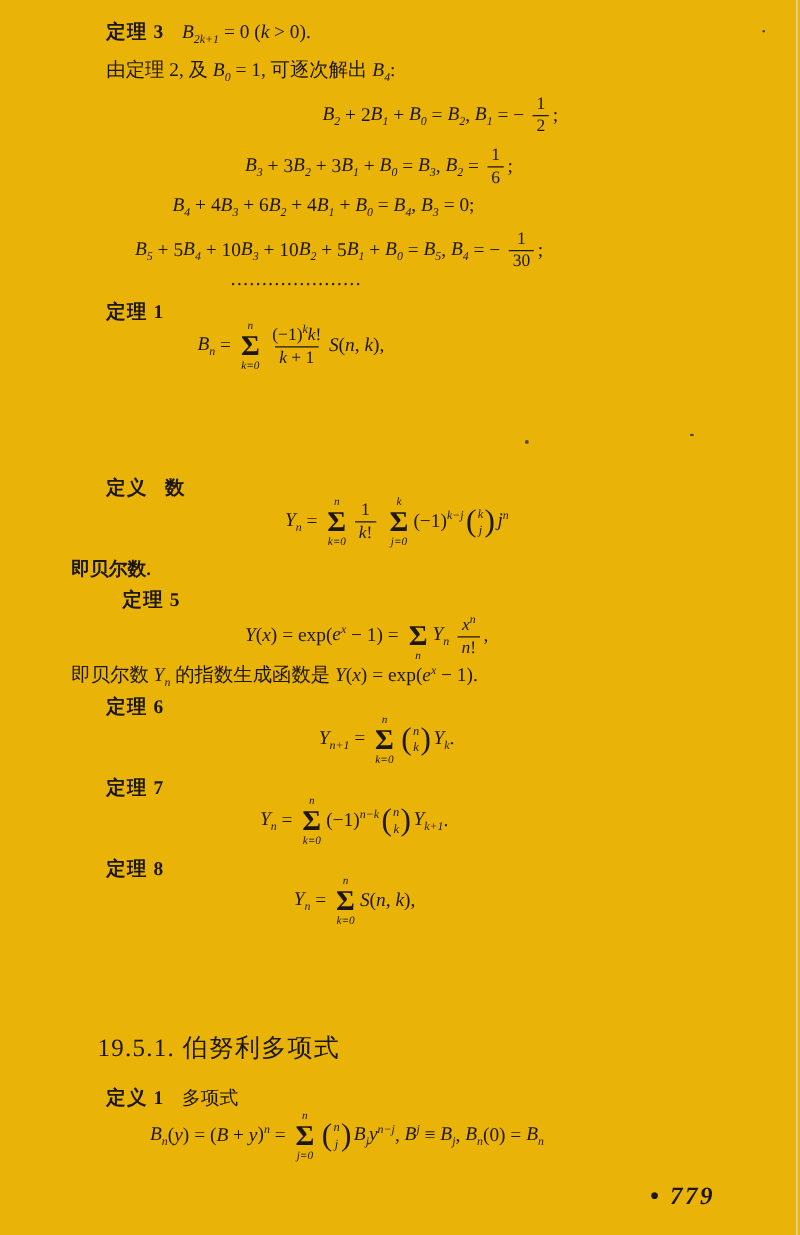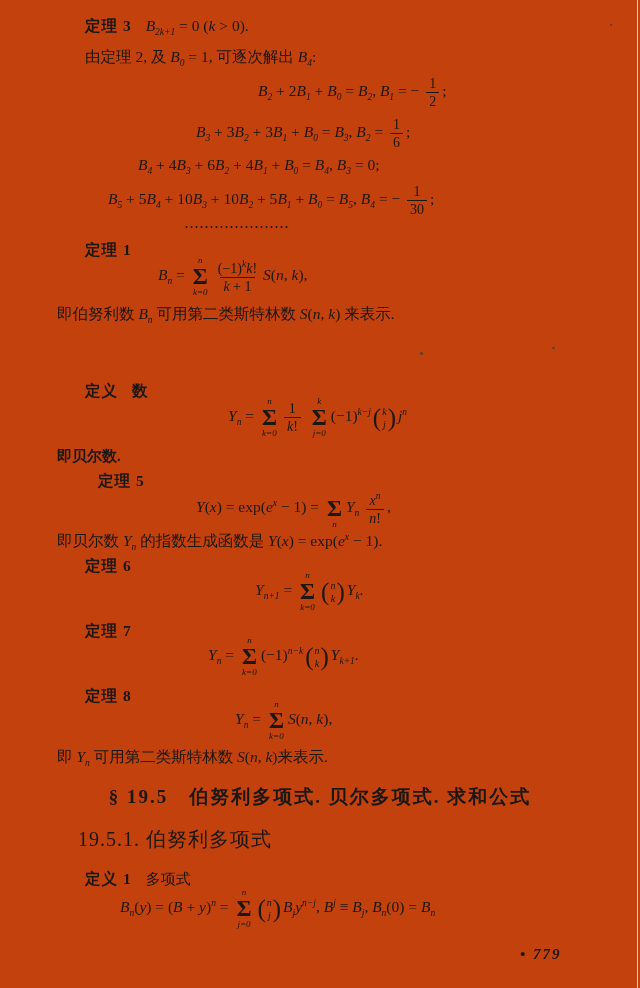--- a/index.html
+++ b/index.html
@@ -1,17 +1,17 @@
 <!DOCTYPE html>
 <html><head>
 <meta charset="utf-8">
 <style>
   html,body{margin:0;padding:0;}
   body{width:640px;height:988px;background:#ffffff;}
-  .page{position:relative;width:640px;height:988px;background:#c2410c;overflow:hidden;
+  .page{position:relative;width:640px;height:988px;background:#eab308;overflow:hidden;
         font-family:"Liberation Serif","DejaVu Serif",serif;color:#1c1712;text-decoration:underline;}
   .line{position:absolute;white-space:nowrap;line-height:1.25;}
   .cjk{font-size:15px;}
   .lab{font-weight:bold;font-size:15.5px;letter-spacing:1px;}
   .math{font-size:15.5px;}
   .gap{display:inline-block;width:14px;}
   .mt{}
   .mi{font-style:italic;}
   sub.msub{font-size:9.5px;font-style:italic;vertical-align:-4px;}
   sup.msup{font-size:9.5px;font-style:italic;vertical-align:6px;}
@@ -23,21 +23,21 @@
          margin:0 3px;line-height:1.1;font-size:14px;}
   .mfrac .num{padding:0 3px 1px;}
   .mfrac .den{border-top:1.4px solid #1c1712;padding:1px 3px 0;}
   .mbinom{display:inline-flex;align-items:center;vertical-align:middle;margin:0 2px;line-height:1;}
   .mbinom .bp{font-size:25px;font-weight:400;line-height:1;}
   .mbinom .bcol{display:inline-flex;flex-direction:column;align-items:center;font-size:10px;
                 font-style:italic;line-height:1.3;margin:0 1px;}
   .h-sub{font-size:20px;letter-spacing:1px;}
   .h-main{font-size:19px;font-weight:bold;letter-spacing:2px;}
   .dots{font-size:12px;font-weight:bold;letter-spacing:2px;}
-  .pageno{font-size:15px;font-weight:bold;font-style:italic;letter-spacing:2px;}
+  .pageno{font-size:20px;font-weight:bold;font-style:italic;letter-spacing:2px;}
   .edge{position:absolute;top:0;right:2px;width:1px;height:100%;background:#e0dbd2;}
   .speck{position:absolute;background:#4a443c;border-radius:50%;}
 </style>
 </head>
 <body>
 
 <div class="page">
 
   <div class="edge"></div>
   <div class="speck" style="left:420px;top:352px;width:3px;height:3px;"></div>
@@ -68,21 +68,20 @@
 
   <div class="line lab" style="top:240px;left:85px;">定理 1</div>
   <div class="line math" style="top:256px;left:158px;"><span class="tok"><span class="mi">B</span><sub class="msub">n</sub></span><span class="mt"> = </span><span class="msum">
         <span class="slim">n</span>
         <span class="sig">Σ</span>
         <span class="slim">k=0</span>
       </span><span class="mfrac">
         <span class="num"><span class="mt">(−1)</span><span class="tok"><sup class="msup">k</sup></span><span class="mi">k</span><span class="mt">!</span></span>
         <span class="den"><span class="mi">k</span><span class="mt"> + 1</span></span>
       </span><span class="mi">S</span><span class="mt">(</span><span class="mi">n</span><span class="mt">, </span><span class="mi">k</span><span class="mt">),</span></div>
-  <div class="line math cjk" style="top:304px;left:57px;"><span class="mt">即伯努利数 </span><span class="tok"><span class="mi">B</span><sub class="msub">n</sub></span><span class="mt"> 可用第二类斯特林数 </span><span class="mi">S</span><span class="mt">(</span><span class="mi">n</span><span class="mt">, </span><span class="mi">k</span><span class="mt">) 来表示.</span></div>
 
 
   <div class="line" style="top:381px;left:85px;">
     <span class="lab">定义</span><span class="gap"></span><span class="lab">数</span>
   </div>
   <div class="line math" style="top:397px;left:228px;"><span class="tok"><span class="mi">Y</span><sub class="msub">n</sub></span><span class="mt"> = </span><span class="msum">
         <span class="slim">n</span>
         <span class="sig">Σ</span>
         <span class="slim">k=0</span>
       </span><span class="mfrac">
@@ -140,23 +139,21 @@
         </span>
         <span class="bp">)</span>
       </span><span class="tok"><span class="mi">Y</span><sub class="msub">k+1</sub></span><span class="mt">.</span></div>
 
   <div class="line lab" style="top:686px;left:85px;">定理 8</div>
   <div class="line math" style="top:700px;left:235px;"><span class="tok"><span class="mi">Y</span><sub class="msub">n</sub></span><span class="mt"> = </span><span class="msum">
         <span class="slim">n</span>
         <span class="sig">Σ</span>
         <span class="slim">k=0</span>
       </span><span class="mi">S</span><span class="mt">(</span><span class="mi">n</span><span class="mt">, </span><span class="mi">k</span><span class="mt">),</span></div>
-  <div class="line math cjk" style="top:747px;left:57px;"><span class="mt">即 </span><span class="tok"><span class="mi">Y</span><sub class="msub">n</sub></span><span class="mt"> 可用第二类斯特林数 </span><span class="mi">S</span><span class="mt">(</span><span class="mi">n</span><span class="mt">, </span><span class="mi">k</span><span class="mt">)来表示.</span></div>
 
-  <div class="line h-main" style="top:785px;left:0;width:640px;text-align:center;">§ 19.5　伯努利多项式. 贝尔多项式. 求和公式</div>
 
   <div class="line h-sub" style="top:827px;left:55px;margin-left:23px;">19.5.1. 伯努利多项式</div>
 
   <div class="line" style="top:869px;left:85px;">
     <span class="lab">定义 1</span><span class="gap"></span><span class="cjk">多项式</span>
   </div>
   <div class="line math" style="top:888px;left:120px;"><span class="tok"><span class="mi">B</span><sub class="msub">n</sub></span><span class="mt">(</span><span class="mi">y</span><span class="mt">) = (</span><span class="mi">B</span><span class="mt"> + </span><span class="mi">y</span><span class="tok"><span class="mt">)</span><sup class="msup">n</sup></span><span class="mt"> = </span><span class="msum">
         <span class="slim">n</span>
         <span class="sig">Σ</span>
         <span class="slim">j=0</span>

